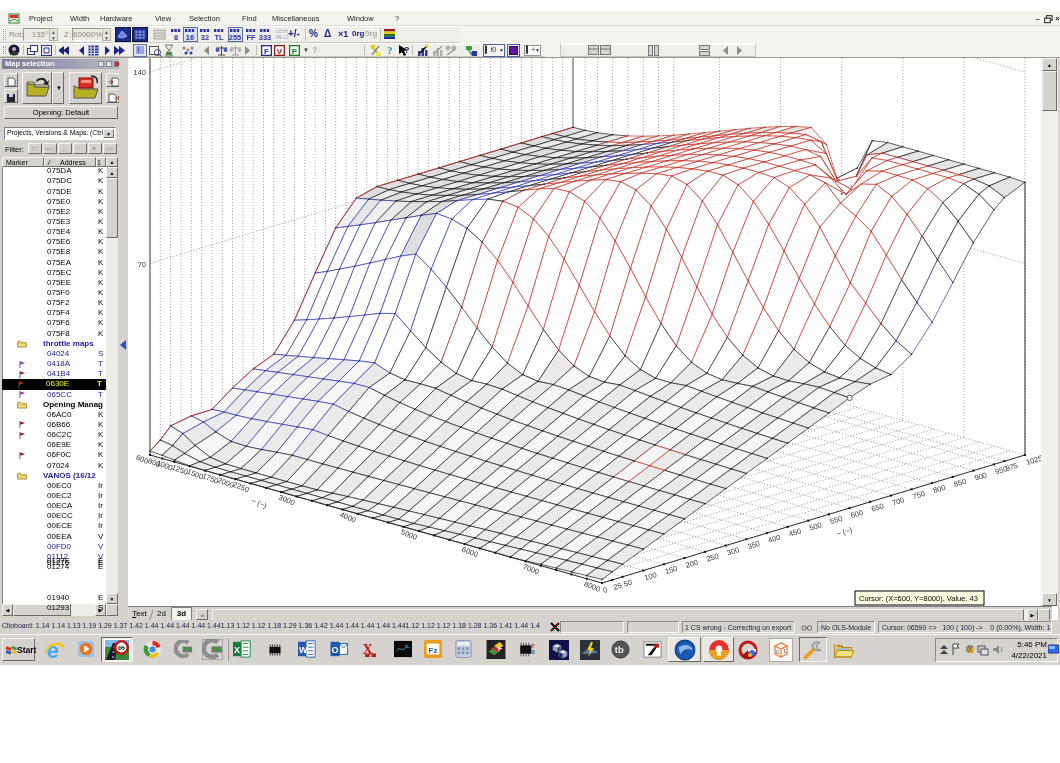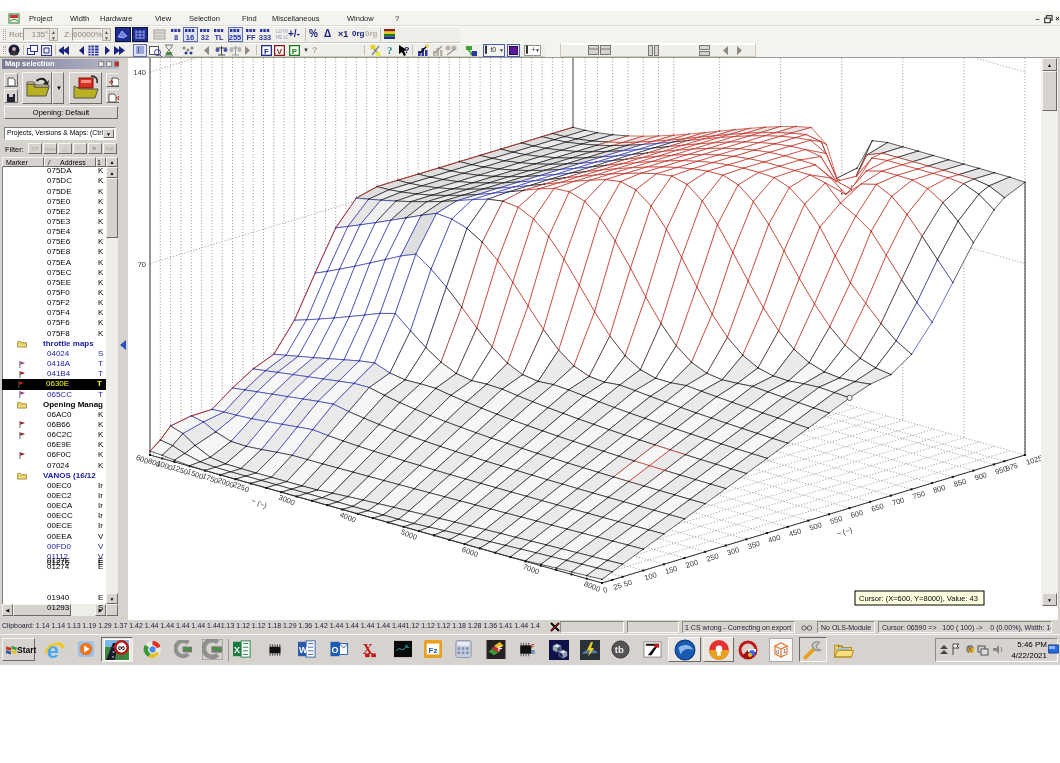--- a/index.html
+++ b/index.html
@@ -2233,20 +2233,32 @@
 <text x="717" y="476.3" text-anchor="middle" transform="rotate(-17 717 476.3)" font-family="Liberation Sans, sans-serif" font-size="7.5" fill="#333">~ (~)</text>
 <rect x="727" y="533" width="129" height="14" fill="#ffffe1" stroke="#000" stroke-width="1"></rect>
 <text x="731" y="543" font-family="Liberation Sans, sans-serif" font-size="7.5" fill="#000">Cursor: (X=600, Y=8000), Value: 43</text>
 </svg>
 <div class="abs" style="left:1058px;top:58px;width:2px;height:576px;background:#d6d3ce"></div>
 <div class="abs" id="vscroll">
       <div class="pbtn" style="left:1px;top:0;width:15px;height:13px;font-size:5px;text-align:center;line-height:12px">▲</div>
       <div class="pbtn" style="left:1px;top:13px;width:15px;height:40px"></div>
       <div class="pbtn" style="left:1px;top:535px;width:15px;height:13px;font-size:5px;text-align:center;line-height:12px">▼</div>
     </div>
+<div class="abs" id="tabrow">
+      <div class="tab" style="left:0px;width:23px;border:none;background:#d6d3ce"><u>T</u>ext</div>
+      <div style="position:absolute;left:23px;top:2px;width:1px;height:11px;background:#888;transform:skewX(-20deg)"></div>
+      <div class="tab" style="left:25px;width:17px;border:none;background:#d6d3ce">2d</div>
+      <div class="tab" style="left:43px;width:21px;background:#f4f3ee;border:1px solid #808080;border-bottom:none;top:0;height:14px;font-weight:bold">3d</div>
+      <div class="pbtn" style="left:68px;top:2px;width:12px;height:11px;font-size:5px;text-align:center;line-height:10px;color:#999">◀</div>
+      <div style="position:absolute;left:84px;top:2px;width:838px;height:12px;background:#efede7">
+        <div class="pbtn" style="left:0px;top:0;width:812px;height:12px"></div>
+        <div class="pbtn" style="right:12px;top:0;width:11px;height:12px;font-size:5px;text-align:center;line-height:11px">▶</div>
+        <div class="pbtn" style="right:0;top:0;width:12px;height:12px"></div>
+      </div>
+    </div>
 <div class="abs" id="status">
       <span style="position:absolute;left:2px;top:2px;white-space:nowrap;width:546px;overflow:hidden;color:#202040">Clipboard: 1.14 1.14 1.13 1.19 1.29 1.37 1.42 1.44 1.44 1.44 1.44 1.441.13 1.12 1.12 1.18 1.29 1.36 1.42 1.44 1.44 1.44 1.44 1.441.12 1.12 1.12 1.18 1.28 1.36 1.41 1.44 1.4</span>
       <svg style="position:absolute;left:550px;top:2px" width="10" height="10">
         <path d="M1 1 L9 9 M9 1 L1 9" stroke="#000" stroke-width="2"></path>
         <path d="M1 9 L9 1" stroke="#c00" stroke-width="1"></path>
       </svg>
       <span class="spanel" style="left:560px;width:64px"></span>
       <span class="spanel" style="left:627px;width:52px"></span>
       <span class="spanel" style="left:682px;width:113px;padding:0 2px">1 CS wrong - Correcting on export</span>
       <svg style="position:absolute;left:800px;top:4px" width="13" height="8">

